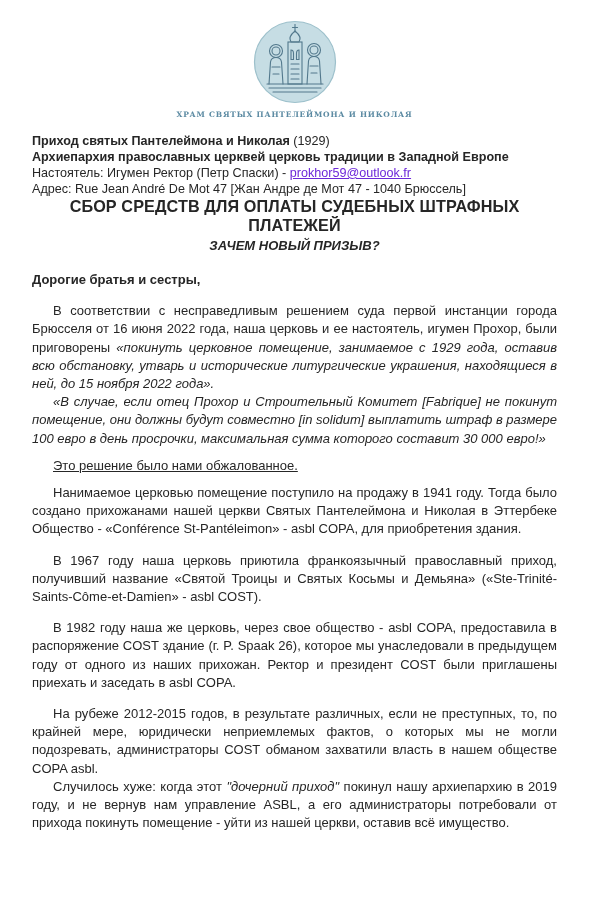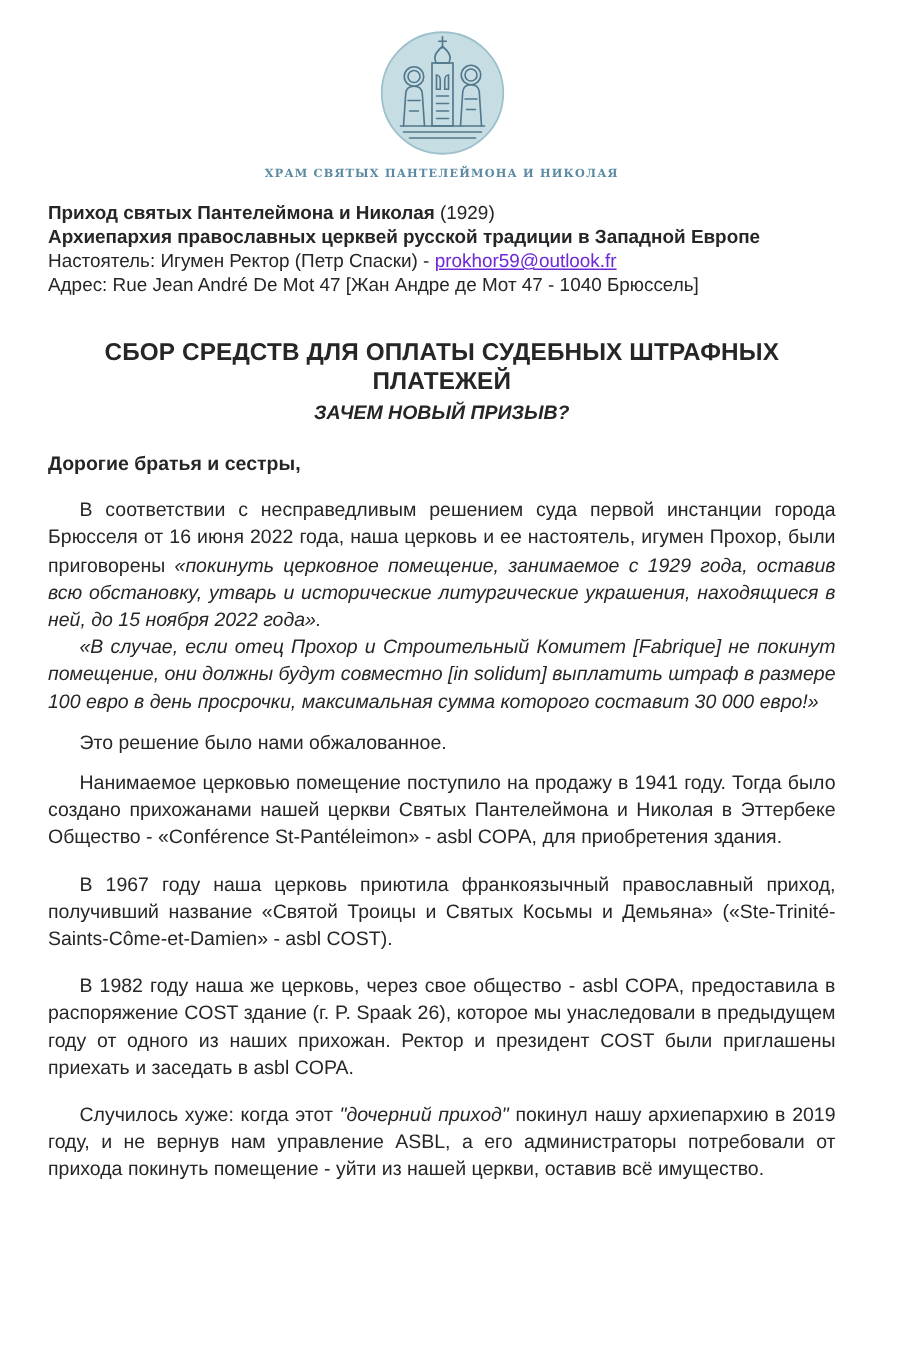--- a/index.html
+++ b/index.html
@@ -22,34 +22,34 @@
     font-weight: bold;
     letter-spacing: 0.8px;
     color: #5b8aa2;
     font-family: "DejaVu Serif", serif;
   }
   
   .header { text-align: left; font-size: 12.6px; line-height: 16px; }
   .header .b { font-weight: bold; }
   .link { color: #6d28d9; text-decoration: underline; cursor: pointer; }
   
-  .title-block { text-align: center; margin-top: 28px; }
+  .title-block { text-align: center; }
   .title-line1 { font-size: 16.2px; font-weight: bold; letter-spacing: 0.1px; }
   .title-line2 { font-size: 13px; font-weight: bold; margin-top: 3px; font-style: italic; }
   
   .body-text { margin-top: 18px; font-size: 13px; line-height: 18.2px; }
   .salutation { font-weight: bold; margin-bottom: 13px; }
   p.para {
     text-align: justify;
     text-indent: 21px;
   }
   .gap { height: 13px; }
   .gap-sm { height: 9px; }
   .it { font-style: italic; }
-  .ul { }
+  .ul { text-decoration: underline; }
 </style>
 </head>
 <body>
 
 <div class="page">
 
   <div class="logo-wrap">
     <svg class="logo-svg" width="84" height="84" viewBox="0 0 84 84">
       <circle cx="42" cy="42" r="40.5" fill="#c6dde4" stroke="#9dc0cb" stroke-width="1.2"></circle>
       <g stroke="#52788c" stroke-width="1.1" fill="none" stroke-linecap="round">
@@ -84,21 +84,21 @@
         <line x1="20" y1="72" x2="64" y2="72"></line>
       </g>
     </svg>
     <div class="logo-caption">ХРАМ СВЯТЫХ ПАНТЕЛЕЙМОНА И НИКОЛАЯ</div>
   </div>
 
   <div class="header">
     <div>
       <span class="b">Приход святых Пантелеймона и Николая</span><span> (1929)</span>
     </div>
-    <div class="b">Архиепархия православных церквей русской традиции в Западной Европе</div>
+    <div class="b">Архиепархия православных церквей церковь традиции в Западной Европе</div>
     <div>
       <span>Настоятель: Игумен Ректор (Петр Спаски) - </span><a class="link">prokhor59@outlook.fr</a>
     </div>
     <div>Адрес: Rue Jean André De Mot 47 [Жан Андре де Мот 47 - 1040 Брюссель]</div>
   </div>
 
   <div class="title-block">
     <div class="title-line1">СБОР СРЕДСТВ ДЛЯ ОПЛАТЫ СУДЕБНЫХ ШТРАФНЫХ ПЛАТЕЖЕЙ</div>
     <div class="title-line2">ЗАЧЕМ НОВЫЙ ПРИЗЫВ?</div>
   </div>
@@ -125,19 +125,20 @@
     <div class="gap"></div>
 
     <p class="para">В 1967 году наша церковь приютила франкоязычный православный приход, получивший название «Святой Троицы и Святых Косьмы и Демьяна» («Ste-Trinité-Saints-Côme-et-Damien» - asbl COST).</p>
 
     <div class="gap"></div>
 
     <p class="para">В 1982 году наша же церковь, через свое общество - asbl COPA, предоставила в распоряжение COST здание (г. P. Spaak 26), которое мы унаследовали в предыдущем году от одного из наших прихожан. Ректор и президент COST были приглашены приехать и заседать в asbl COPA.</p>
 
     <div class="gap"></div>
 
+    <p class="para">На рубеже 2012-2015 годов, в результате различных, если не преступных, то, по крайней мере, юридически неприемлемых фактов, о которых мы не могли подозревать, администраторы COST обманом захватили власть в нашем обществе COPA asbl.</p>
 
     <p class="para">
       <span>Случилось хуже: когда этот </span><span class="it">"дочерний приход"</span><span> покинул нашу архиепархию в 2019 году, и не вернув нам управление ASBL, а его администраторы потребовали от прихода покинуть помещение - уйти из нашей церкви, оставив всё имущество.</span>
     </p>
   </div>
 
 </div>
 
 </body></html>

